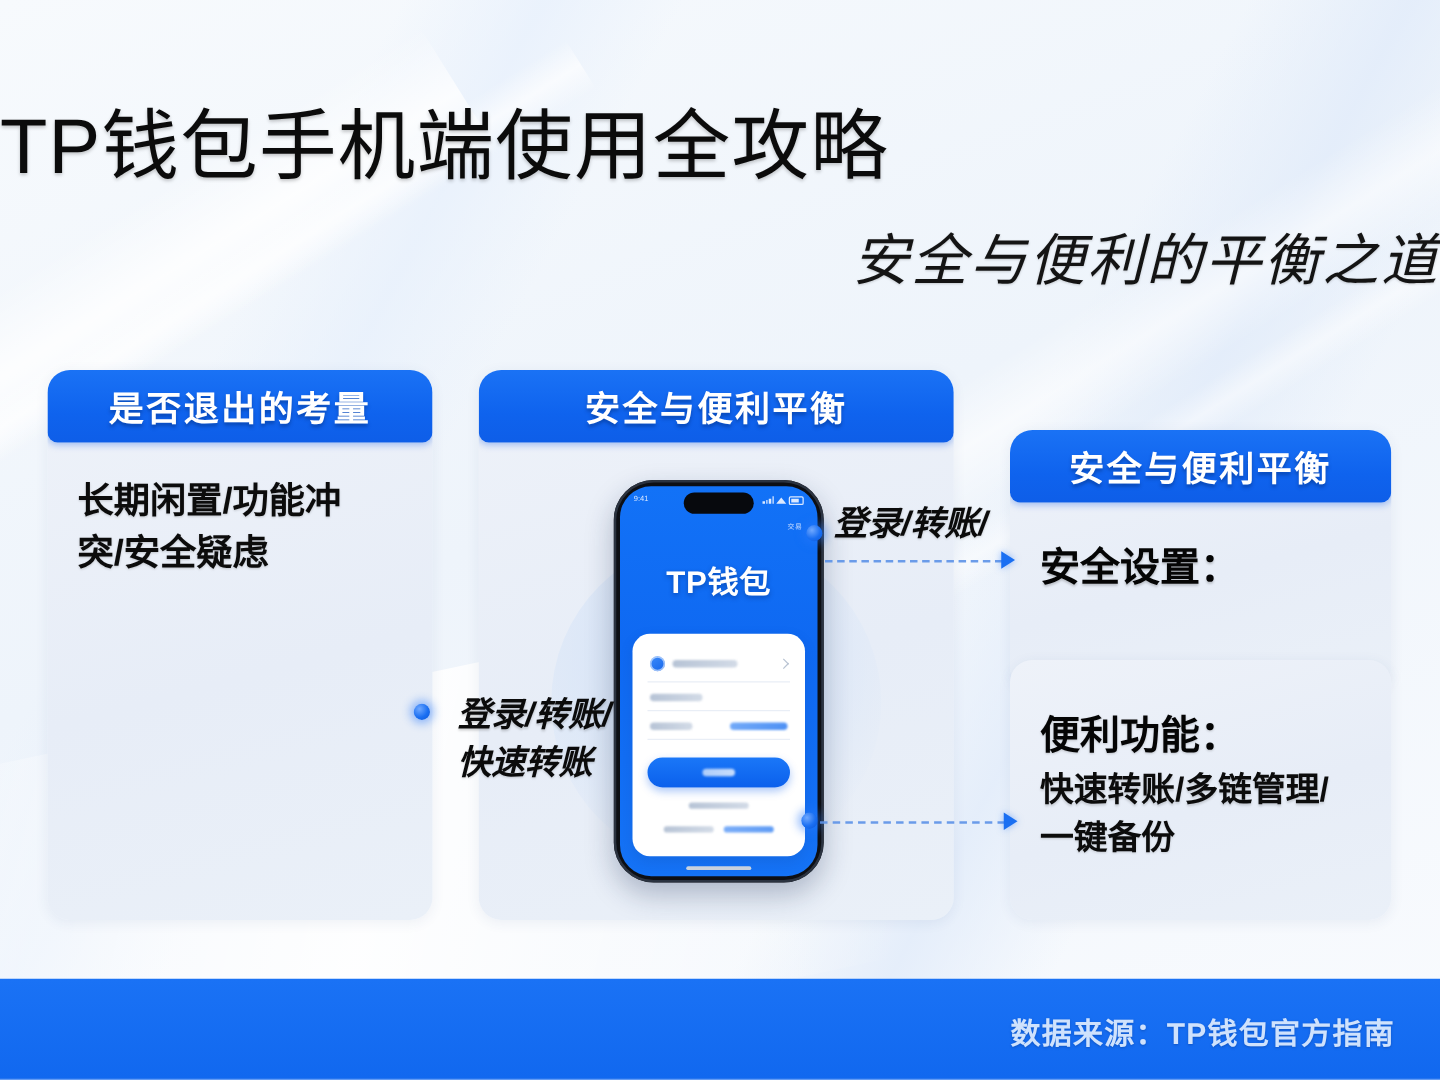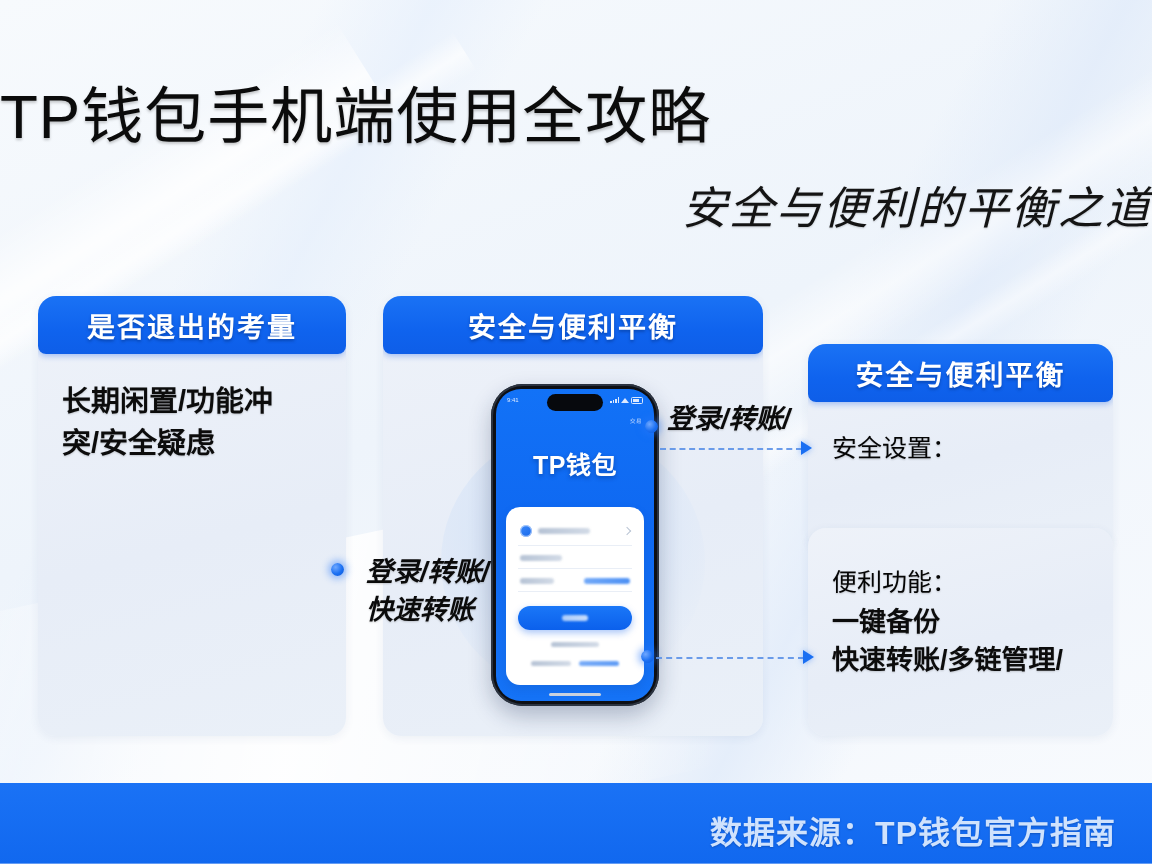--- a/index.html
+++ b/index.html
@@ -75,21 +75,21 @@
   #card-left .card-head{width:308px;}
   
   #card-mid{left:383px;top:296px;width:380px;height:440px;}
   #card-mid .card-head{width:380px;}
   
   #card-right-1{left:808px;top:296px;width:305px;height:208px;margin-top:48px;}
   #card-right-1 .card-head{width:305px;}
   #card-right-2{left:808px;top:528px;width:305px;height:208px;}
 
   .sec-title{
-    font-size:25px;font-weight:normal;color:#050505;margin-bottom:6px;
+    font-size:32px;font-weight:bold;color:#050505;margin-bottom:6px;
     text-shadow:0 1px 2px rgba(0,0,0,.2);
   }
   .sec-text{
     font-size:27px;color:#0c0c0c;line-height:1.4;font-weight:600;
     text-shadow:0 1px 2px rgba(0,0,0,.16);
   }
 
   
   .phone-stage{position:absolute;left:383px;top:354px;width:380px;height:382px;}
   .glow-circle{
@@ -209,21 +209,21 @@
   #arrow-low{left:803px;top:650px;}
 
   
   .footer{
     position:absolute;left:0;right:0;bottom:0;height:81px;
     background:linear-gradient(180deg,#1a72f5 0%,#1168ef 100%);
     box-shadow:0 -1px 0 rgba(255,255,255,.35) inset;
   }
   .footer-text{
     position:absolute;right:36px;top:24px;
-    font-size:32px;color:#cfe2fd;font-weight:600;letter-spacing:1px;
+    font-size:24px;color:#cfe2fd;font-weight:600;letter-spacing:1px;
     text-shadow:0 1px 2px rgba(0,40,110,.35);white-space:nowrap;
   }
 </style>
 </head>
 <body>
 
 <div class="slide">
 
   <div class="streak s1"></div>
   <div class="streak s2"></div>
@@ -305,22 +305,22 @@
       <span>安全与便利平衡</span>
     </div>
     <div class="card-body">
       <div class="sec-title">安全设置：</div>
     </div>
   </div>
 
   <div class="card" id="card-right-2">
     <div class="card-body" style="padding-top:34px">
       <div class="sec-title">便利功能：</div>
+      <div class="sec-text">快速转账/多链管理/</div>
       <div class="sec-text">一键备份</div>
-      <div class="sec-text">快速转账/多链管理/</div>
     </div>
   </div>
 
   <div class="dot" id="dot-left"></div>
   <div class="anno" id="anno-left">
     <div>登录/转账/</div>
     <div>快速转账</div>
   </div>
 
   <div class="dot" id="dot-up"></div>

